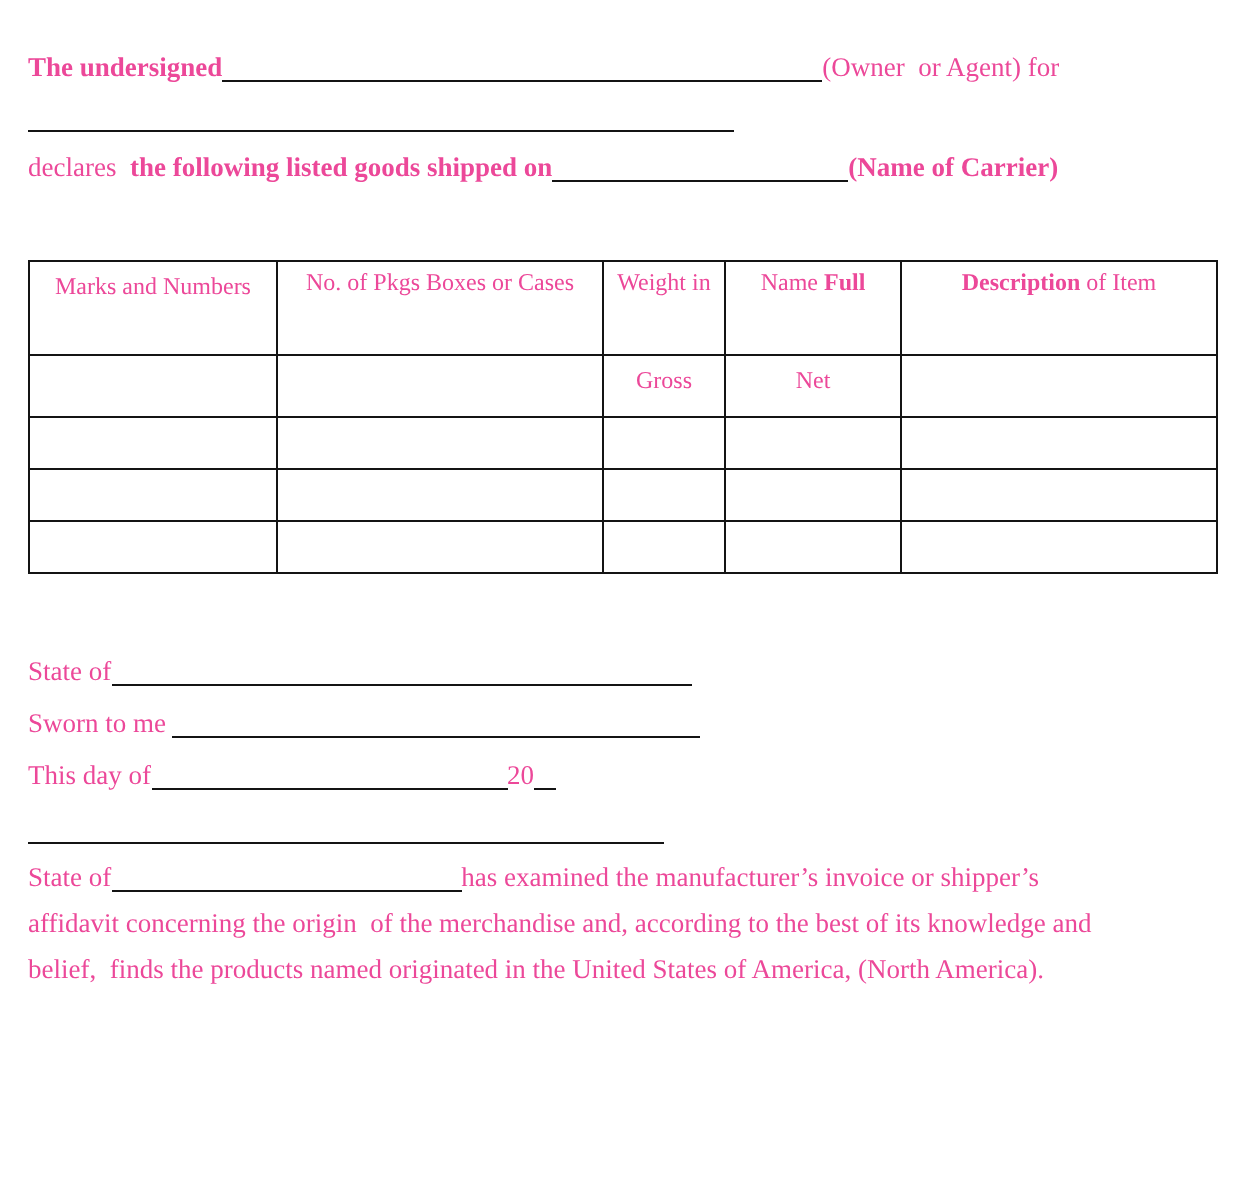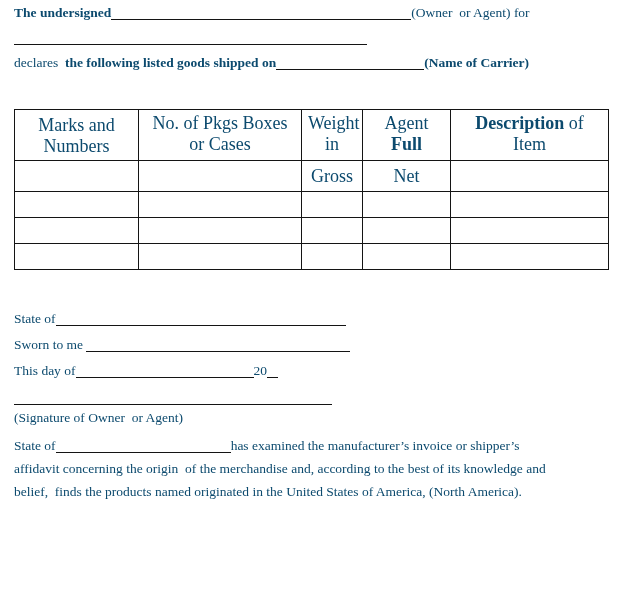--- a/index.html
+++ b/index.html
@@ -1,41 +1,41 @@
 <!DOCTYPE html>
 <html><head>
 <meta charset="utf-8">
 <style>
   html,body { margin:0; padding:0; background:#ffffff; }
   .page {
     position:relative;
     width:626px; height:598px;
     box-sizing:border-box;
     background:#ffffff;
-    color:#0c4a6e;
+    color:#ec4899;
     font-family:"Liberation Serif", "DejaVu Serif", serif;
     font-size:13.5px;
-    padding:0 16px 0 14px;
+    padding:21px 16px 0 14px;
     overflow:hidden;
   }
   .line { line-height:25px; white-space:pre; }
   .b { font-weight:bold; }
   .blank {
     display:inline-block;
     height:0.85em;
     border-bottom:1.5px solid #141414;
     margin-bottom:-3px;
   }
   
   table.goods {
     border-collapse:collapse;
     table-layout:fixed;
     width:594px;
     margin-top:34px;
-    font-size:18px;
+    font-size:12px;
   }
   table.goods th, table.goods td {
     border:1.5px solid #141414;
     padding:3px 6px;
     vertical-align:top;
     text-align:center;
     font-weight:normal;
     white-space:normal;
     overflow:hidden;
   }
@@ -71,21 +71,21 @@
         <col style="width:163px">
         <col style="width:61px">
         <col style="width:88px">
         <col style="width:158px">
     </colgroup>
     <thead>
       <tr class="row-head">
         <th class="c-marks">Marks and Numbers</th>
         <th>No. of Pkgs  Boxes or Cases</th>
         <th>Weight  in</th>
-        <th><span>Agent</span> <span class="b">Full</span></th>
+        <th><span>Name</span> <span class="b">Full</span></th>
         <th><span class="b">Description</span> <span>of Item</span></th>
       </tr>
     </thead>
     <tbody>
       <tr class="row-sub">
         <td></td>
         <td></td>
         <td>Gross</td>
         <td>Net</td>
         <td></td>
@@ -115,21 +115,20 @@
   </table>
 
   <div class="notary">
     <div class="line"><span>State of</span><span class="blank" style="width:290px"></span></div>
     <div class="line"><span>Sworn to me </span><span class="blank" style="width:264px"></span></div>
     <div class="line"><span>This day of</span><span class="blank" style="width:178px"></span><span>20</span><span class="blank" style="width:11px"></span></div>
   </div>
 
   <div class="sig-block">
     <div class="sig-line"><span class="blank" style="width:318px"></span></div>
-    <div class="sig-caption">(Signature of Owner  or Agent)</div>
   </div>
 
   <div class="cert">
     <div class="line"><span>State of</span><span class="blank" style="width:175px"></span><span>has examined the manufacturer’s invoice or shipper’s</span></div>
     <div class="line"><span>affidavit concerning the origin  of the merchandise and, according to the best of its knowledge and</span></div>
     <div class="line"><span>belief,  finds the products named originated in the United States of America, (North America).</span></div>
   </div>
 
 </div>
 

